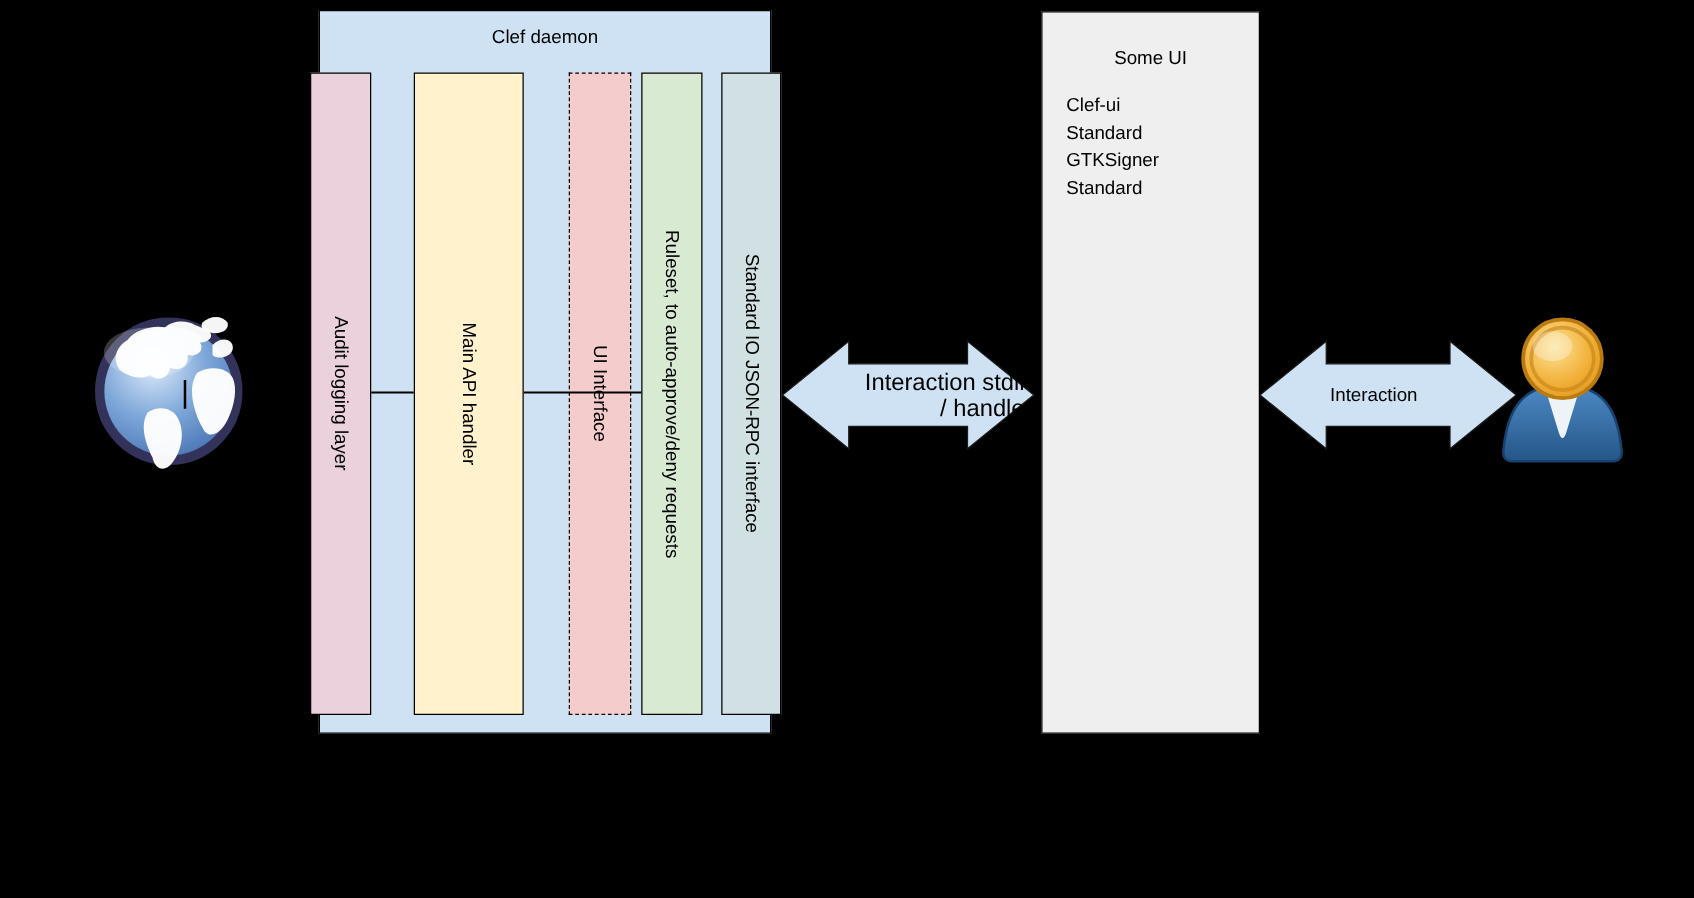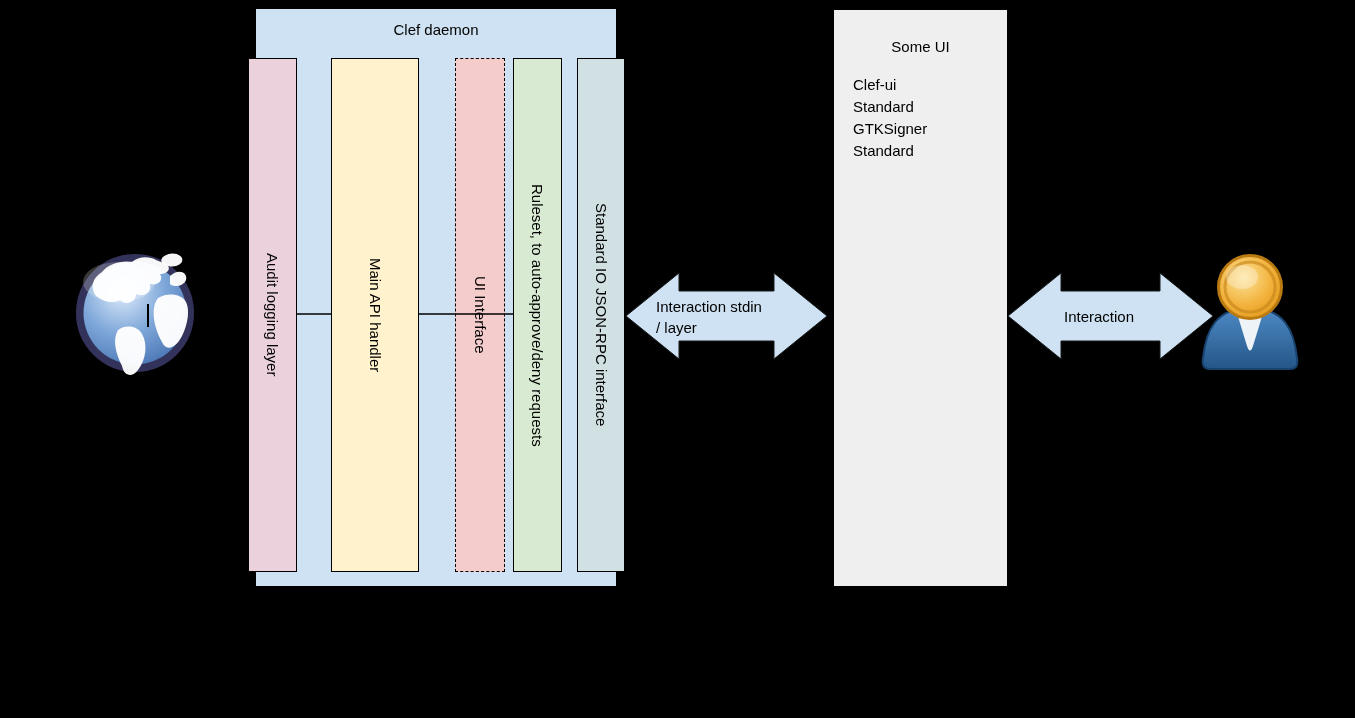--- a/index.html
+++ b/index.html
@@ -52,21 +52,21 @@
     position: absolute; left: 841px; top: 62px; width: 160px;
     list-style: none; margin: 12px; padding: 0;
     font-size: 15px; line-height: 22px; z-index: 2;
   }
   .overlay-svg {
     position: absolute; left: 0; top: 0; width: 1355px; height: 718px;
     z-index: 3; pointer-events: none;
   }
   .arrow-label-stdio {
     position: absolute; left: 656px; top: 296px; width: 170px;
-    font-size: 15px; line-height: 21px; z-index: 4;
+    font-size: 19px; line-height: 21px; z-index: 4; text-align: right;
   }
   .arrow-label-user {
     position: absolute; left: 1064px; top: 308px; width: 120px;
     font-size: 15px; line-height: 18px; z-index: 4;
   }
 </style>
 </head>
 <body style="background: rgb(0, 0, 0);">
 
 <div class="canvas">
@@ -141,17 +141,17 @@
       <path d="M 1210,369 C 1203,369 1202,364 1203,358 C 1206,330 1216,308 1250,308 C 1284,308 1294,330 1297,358 C 1298,364 1297,369 1290,369 Z" fill="url(#bodyGrad)" stroke="#18436f" stroke-width="2"></path>
       <path d="M 1236,310 C 1244,318 1256,318 1264,310 L 1253,346 C 1251,352 1249,352 1247,346 Z" fill="#eef3f8"></path>
       <circle cx="1250" cy="287" r="31.5" fill="url(#headGrad)" stroke="#b97a12" stroke-width="3"></circle>
       <circle cx="1250" cy="287" r="25" fill="none" stroke="#c8861a" stroke-width="3" opacity="0.65"></circle>
       <ellipse cx="1242" cy="277" rx="16" ry="12" fill="#ffffff" opacity="0.30"></ellipse>
     </g>
   </svg>
 
   <div class="arrow-label-stdio">
     <div>Interaction stdin</div>
-    <div>/ layer</div>
+    <div>/ handler</div>
   </div>
   <div class="arrow-label-user">Interaction</div>
 
 </div>
 
 </body></html>

